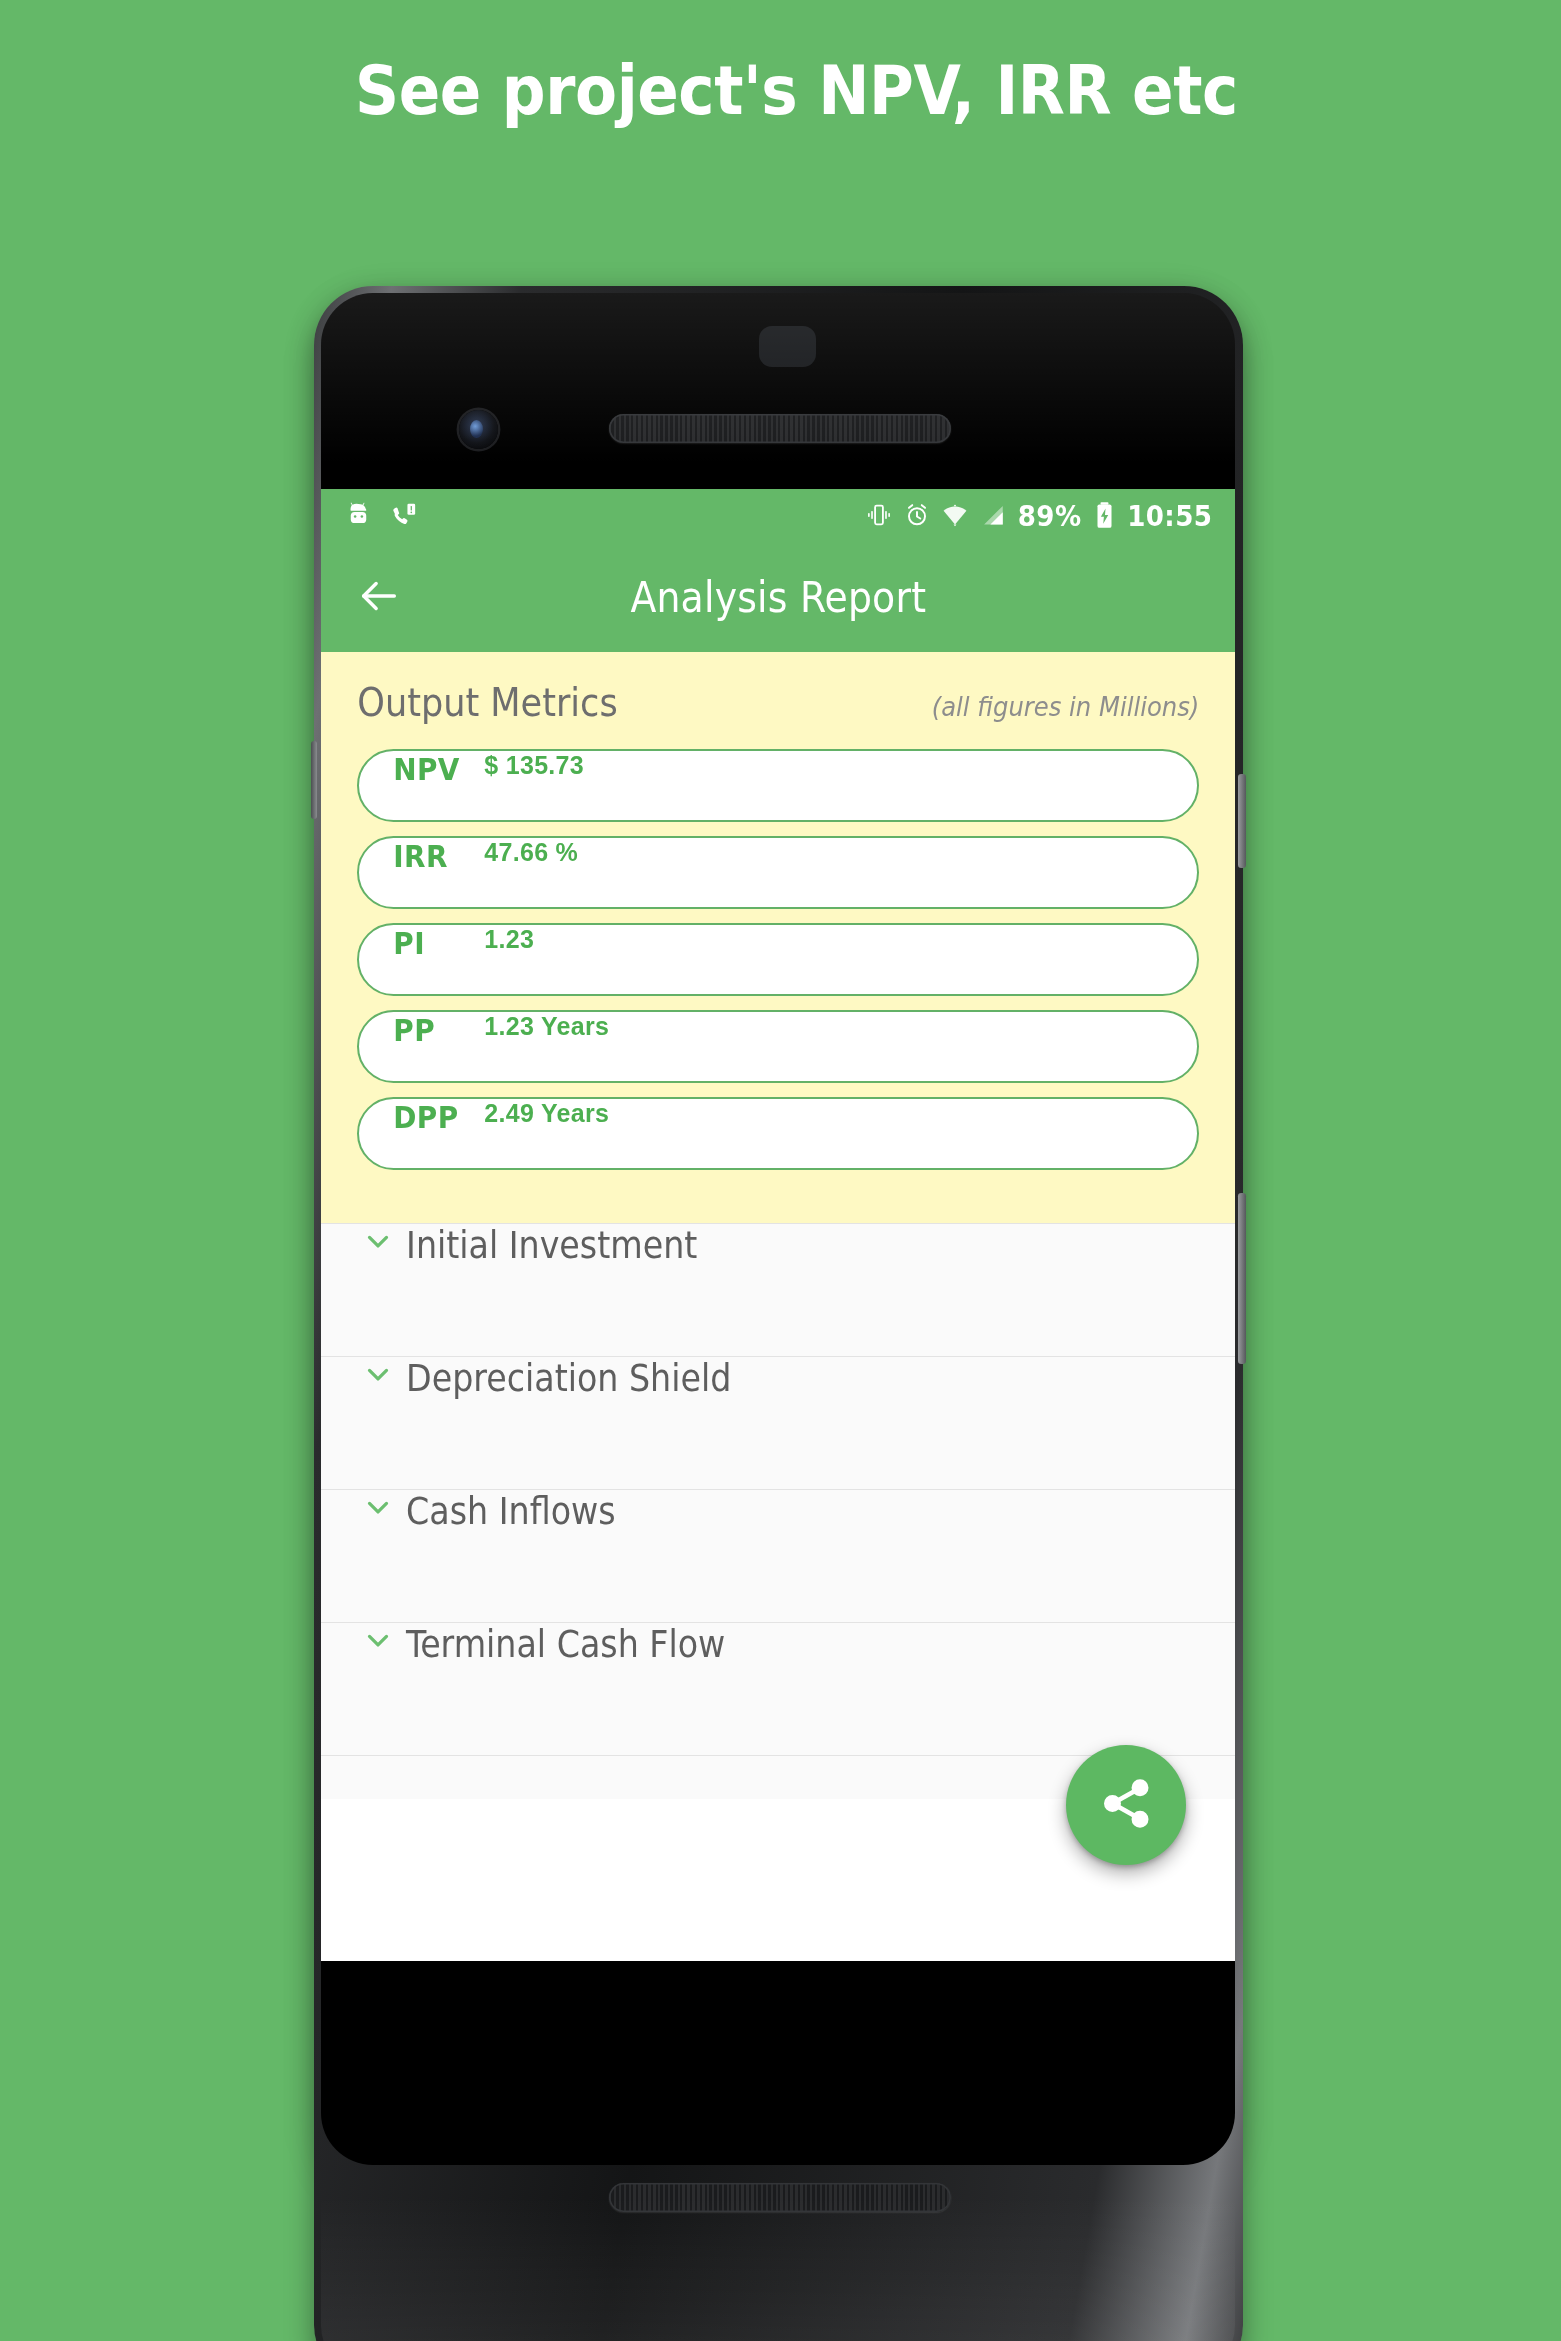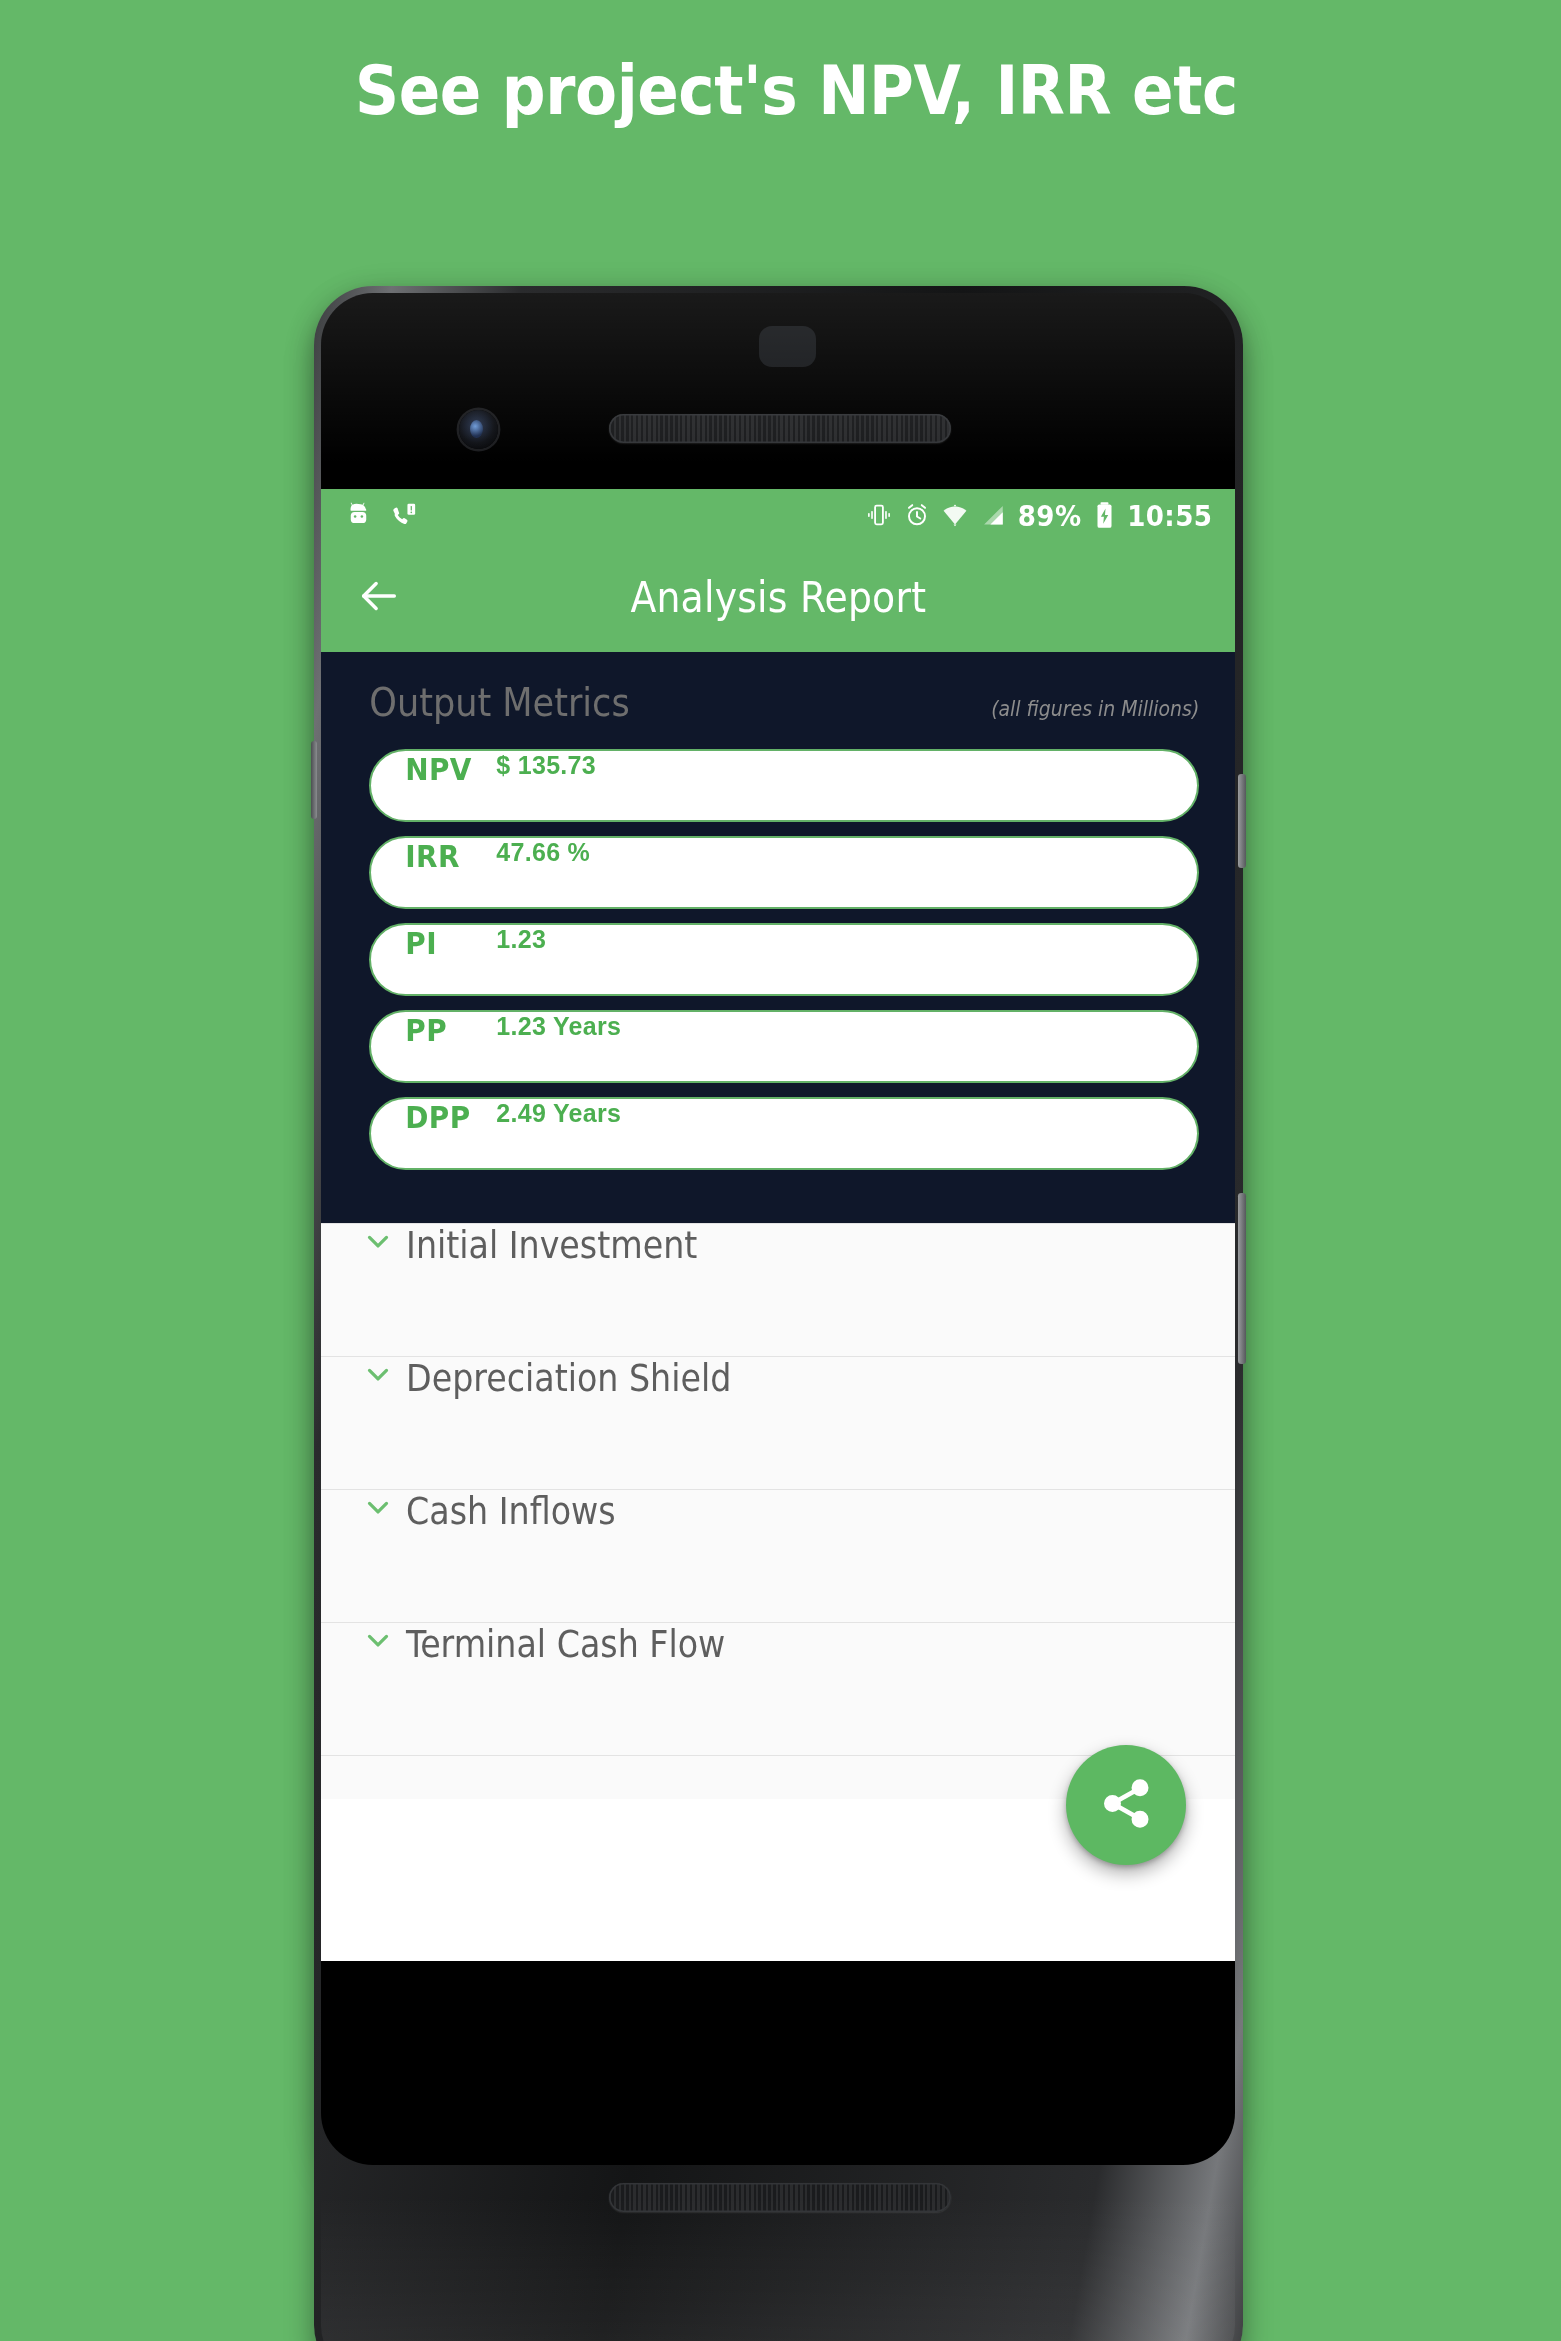--- a/index.html
+++ b/index.html
@@ -143,31 +143,31 @@
   .appbar-title {
     position:absolute; left:0; width:100%;
     text-align:center; color:#ffffff;
     font-size:42px; font-weight:400;
     font-family:"DejaVu Sans Condensed","Liberation Sans",sans-serif;
     letter-spacing:0.2px;
     pointer-events:none;
   }
 
   
-  .metrics-panel { background:#0f172a; padding:28px 0 39px 12px; }
+  .metrics-panel { background:#fef9c3; padding:28px 0 39px 0; }
   .metrics-head {
     display:flex; align-items:baseline;
     padding:0 36px; margin-bottom:24.4px;
   }
   .metrics-title {
     font-size:39px; color:#6e6e6e; font-weight:400;
     font-family:"DejaVu Sans Condensed","Liberation Sans",sans-serif;
   }
   .metrics-note {
-    margin-left:auto; font-size:21px; color:#8d8d8d;
+    margin-left:auto; font-size:27px; color:#8d8d8d;
     font-style:italic;
     font-family:"DejaVu Sans Condensed","Liberation Sans",sans-serif;
   }
   .pill {
     margin:0 36px 14px 36px;
     height:73px;
     border:2.4px solid #63b167;
     border-radius:37px;
     background:#ffffff;
     display:flex; align-items:flex-start;

